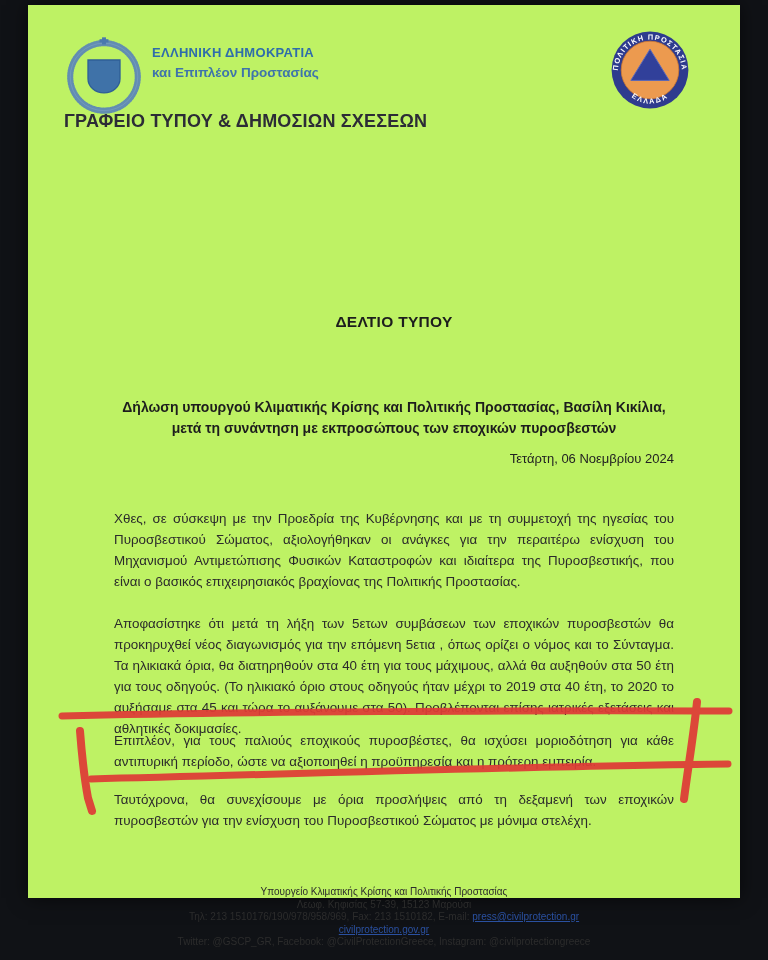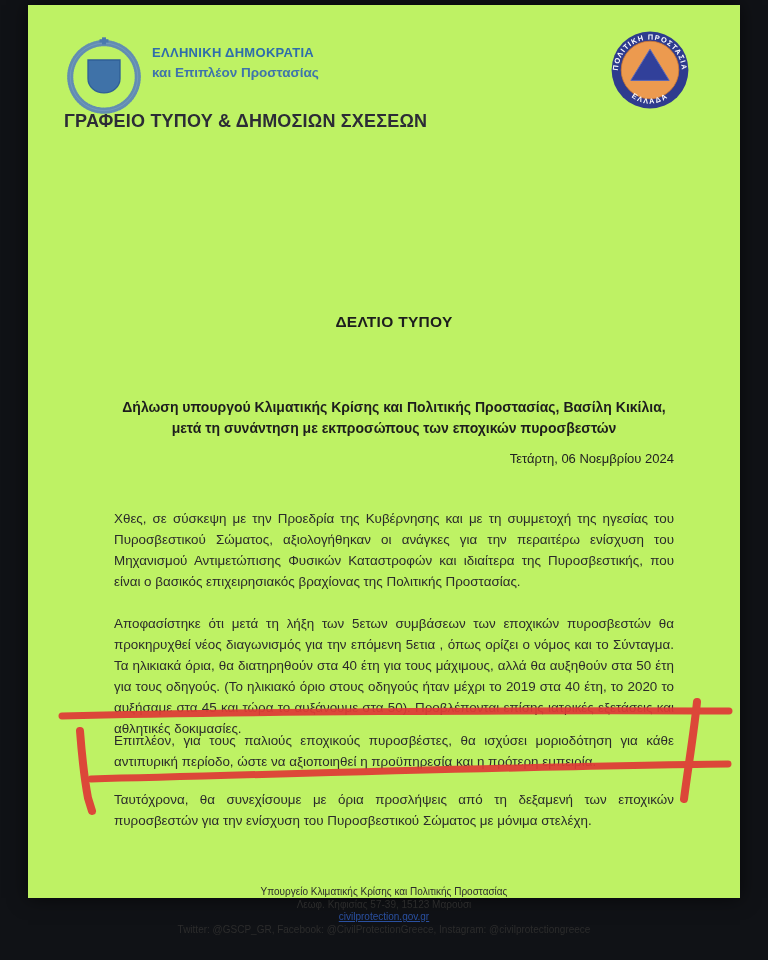--- a/index.html
+++ b/index.html
@@ -80,20 +80,21 @@
     <div class="doc-date">Τετάρτη, 06 Νοεμβρίου 2024</div>
     <div class="para p1">Χθες, σε σύσκεψη με την  Προεδρία της Κυβέρνησης και με τη συμμετοχή της ηγεσίας του Πυροσβεστικού Σώματος, αξιολογήθηκαν οι ανάγκες για την περαιτέρω ενίσχυση του Μηχανισμού Αντιμετώπισης Φυσικών Καταστροφών και ιδιαίτερα της Πυροσβεστικής, που είναι  ο βασικός επιχειρησιακός βραχίονας της Πολιτικής Προστασίας.</div>
     <div class="para p2">Αποφασίστηκε ότι μετά τη λήξη των 5ετων συμβάσεων των εποχικών πυροσβεστών θα προκηρυχθεί νέος διαγωνισμός για την επόμενη 5ετια , όπως ορίζει ο νόμος και το Σύνταγμα. Τα ηλικιακά όρια, θα διατηρηθούν στα 40 έτη για τους μάχιμους, αλλά θα αυξηθούν στα 50 έτη για τους οδηγούς. (Το ηλικιακό όριο  στους οδηγούς ήταν μέχρι το 2019 στα 40 έτη, το 2020 το αυξήσαμε στα 45 και τώρα το αυξάνουμε στα 50). Προβλέπονται επίσης  ιατρικές εξετάσεις και αθλητικές δοκιμασίες.</div>
     <div class="para p3">Επιπλέον, για τους παλιούς εποχικούς πυροσβέστες, θα ισχύσει μοριοδότηση για κάθε αντιπυρική περίοδο, ώστε να αξιοποιηθεί η προϋπηρεσία και η πρότερη εμπειρία.</div>
     <div class="para p4">Ταυτόχρονα, θα συνεχίσουμε με όρια προσλήψεις από τη δεξαμενή των εποχικών πυροσβεστών για την ενίσχυση του Πυροσβεστικού Σώματος με μόνιμα στελέχη.</div>
   </div>
 
   <div class="footer">
     <div>Υπουργείο Κλιματικής Κρίσης και Πολιτικής Προστασίας</div>
     <div>Λεωφ. Κηφισίας 57-39, 15123 Μαρούσι</div>
+    <div><span>Τηλ: 213 1510176/190/978/958/969, Fax: 213 1510182, E-mail: </span><a>press@civilprotection.gr</a></div>
     <div><a>civilprotection.gov.gr</a></div>
     <div>Twitter: @GSCP_GR, Facebook: @CivilProtectionGreece, Instagram: @civilprotectiongreece</div>
   </div>
 
 </div>
 
 <svg class="marker-overlay" viewBox="0 0 768 960">
   <g stroke="#df3b36" fill="none" stroke-linecap="round" opacity="0.93">
     <path d="M 62,716 C 230,712 520,710 729,711" stroke-width="7"></path>
     <path d="M 91,779 C 290,774 540,766 728,764" stroke-width="7"></path>

